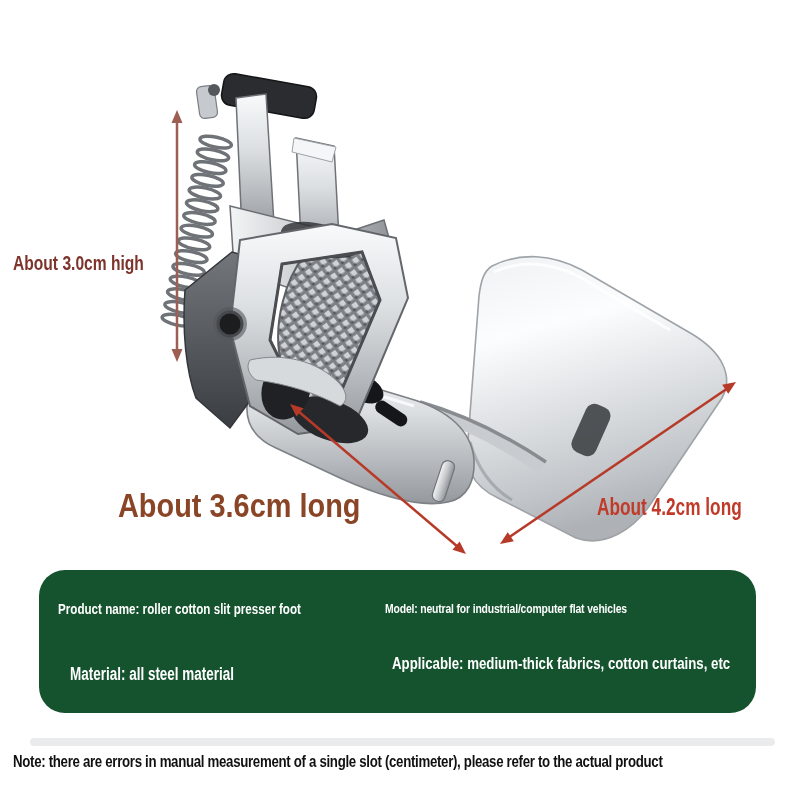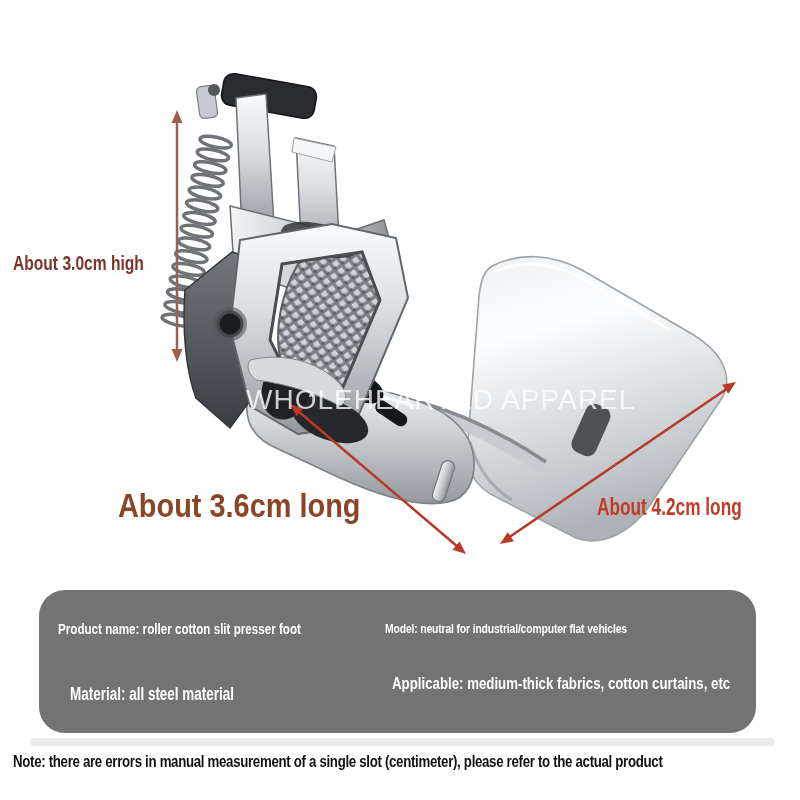--- a/index.html
+++ b/index.html
@@ -11,22 +11,22 @@
   .label{position:absolute;font-weight:bold;white-space:nowrap;transform-origin:left top;}
   .lbl-height{left:13px;top:252px;font-size:20px;color:#7d342c;transform:scaleX(.78);}
   .lbl-foot{left:118px;top:486px;font-size:34px;color:#8a4526;transform:scaleX(.85);}
   .lbl-plate{left:597px;top:494px;font-size:23px;color:#c13a28;transform:scaleX(.75);}
   .watermark{
     position:absolute;left:246px;top:384px;font-size:28px;letter-spacing:1px;
     color:rgba(255,255,255,.78);font-weight:400;white-space:nowrap;
   }
   .divider{position:absolute;left:30px;top:738px;width:745px;height:8px;border-radius:4px;background:#eaebec;}
   .info-box{
-    position:absolute;left:39px;top:590px;width:717px;height:143px;
-    background:#737373;border-radius:26px;color:#ffffff;
+    position:absolute;left:39px;top:570px;width:717px;height:143px;
+    background:#14532d;border-radius:26px;color:#ffffff;
   }
   .info-box .cell{position:absolute;font-weight:bold;white-space:nowrap;transform-origin:left top;}
   .cell-product{left:19px;top:30px;font-size:15.5px;transform:scaleX(.75);}
   .cell-model{left:346px;top:31px;font-size:13px;letter-spacing:-.2px;transform:scaleX(.80);}
   .cell-material{left:31px;top:94px;font-size:17.5px;transform:scaleX(.77);}
   .cell-applicable{left:353px;top:84px;font-size:17px;line-height:1.2;white-space:normal;width:400px;transform:scaleX(.78);}
   .note{
     position:absolute;left:13px;top:752px;font-size:17px;font-weight:bold;color:#111111;
     letter-spacing:-.4px;white-space:nowrap;transform:scaleX(.78);transform-origin:left top;
   }
@@ -146,21 +146,20 @@
       <polygon points="0,0 -13,-5.5 -13,5.5" transform="translate(290,404) rotate(220)" stroke="none"></polygon>
       <polygon points="0,0 -13,-5.5 -13,5.5" transform="translate(466,554) rotate(40)" stroke="none"></polygon>
     </g>
     <g stroke="#b73a28" fill="#b73a28">
       <line x1="508" y1="538" x2="728" y2="388" stroke-width="2.5"></line>
       <polygon points="0,0 -13,-5.5 -13,5.5" transform="translate(500,544) rotate(146)" stroke="none"></polygon>
       <polygon points="0,0 -13,-5.5 -13,5.5" transform="translate(736,382) rotate(-34)" stroke="none"></polygon>
     </g>
   </svg>
 
-  <div class="watermark">WHOLEHEARTED APPAREL</div>
 
   <div class="label lbl-height">About 3.0cm high</div>
   <div class="label lbl-foot">About 3.6cm long</div>
   <div class="label lbl-plate">About 4.2cm long</div>
 
   <div class="info-box">
     <div class="cell cell-product">Product name: roller cotton slit presser foot</div>
     <div class="cell cell-model">Model: neutral for industrial/computer flat vehicles</div>
     <div class="cell cell-material">Material: all steel material</div>
     <div class="cell cell-applicable">Applicable: medium-thick fabrics, cotton curtains, etc</div>

